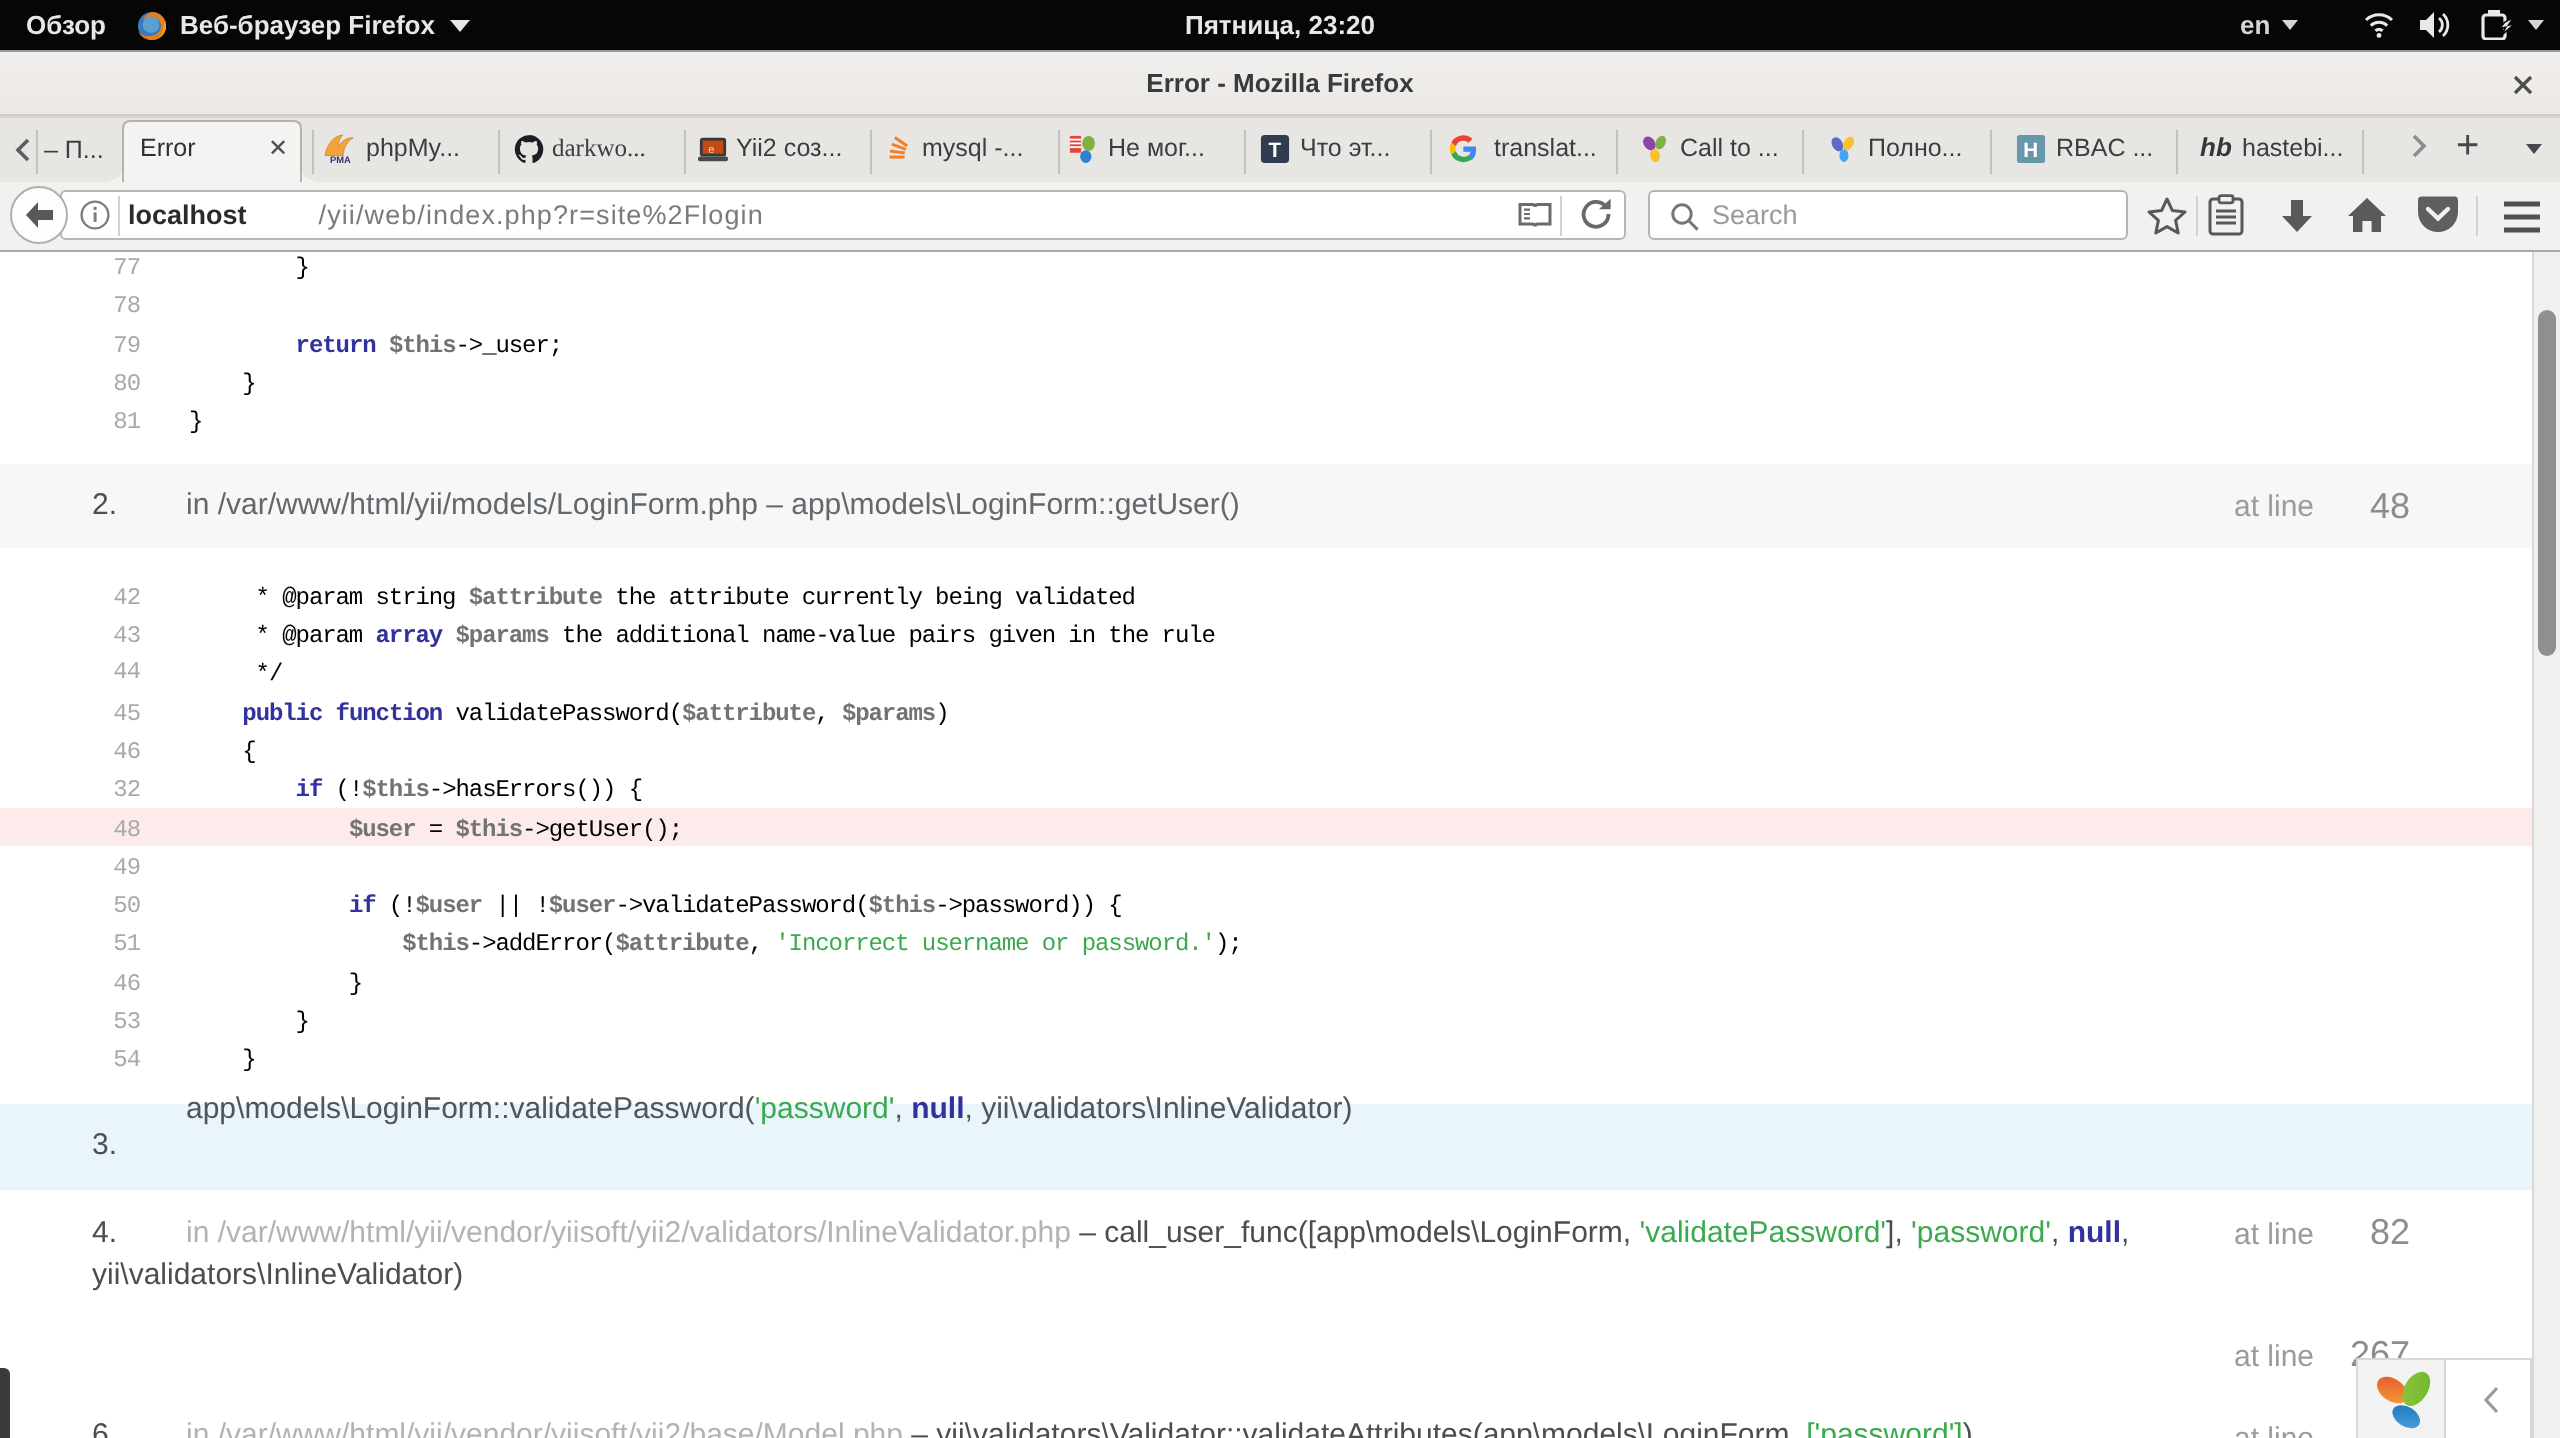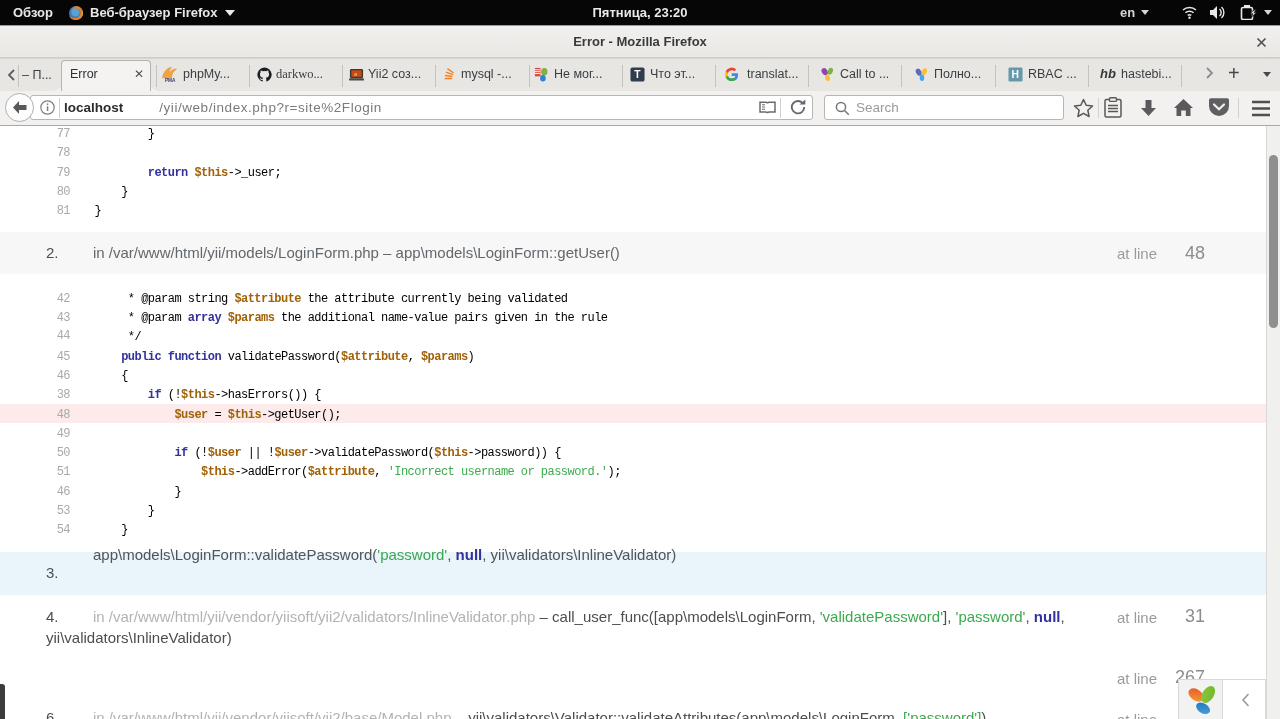--- a/index.html
+++ b/index.html
@@ -24,21 +24,21 @@
 #activetab .shape { position:absolute; left:6px; right:6px; top:1.5px; bottom:0; background:#f4f3f1; border:1px solid #b4b2af; border-bottom:none; border-radius:4px 4px 0 0; }
 #activetab .flare-l { position:absolute; left:0; bottom:0; width:7px; height:7px; background:radial-gradient(circle at 0 0, transparent 6px, #f4f3f1 6.5px); }
 #activetab .flare-r { position:absolute; right:0; bottom:0; width:7px; height:7px; background:radial-gradient(circle at 7px 0, transparent 6px, #f4f3f1 6.5px); }
 
 #navbar { position:absolute; left:0; top:91px; width:1280px; height:35px; background:#f2f1ef; border-bottom:1px solid #aaa8a5; }
 .field { position:absolute; top:4px; height:25px; background:#fff; border:1px solid #b8b6b3; border-radius:3px; }
 
 
 #content { position:absolute; left:0; top:126px; width:1266px; height:593px; background:#fff; overflow:hidden; }
 .kw { color:#32329f; font-weight:bold; }
-.vr { color:#a16207; font-weight:bold; }
+.vr { color:#737373; font-weight:bold; }
 .st { color:#3baa4f; }
 .lnum { position:absolute; width:30px; text-align:right; color:#a9a9a9; font-family:"Liberation Mono", monospace; font-size:12px; letter-spacing:-0.54px; line-height:12px; }
 .codeline { position:absolute; left:94.5px; white-space:pre; font-family:"Liberation Mono", monospace; font-size:12px; letter-spacing:-0.54px; line-height:12px; }
 .band { position:absolute; left:0; width:1266px; }
 .rowtxt { font-size:15px; }
 .itemnum { position:absolute; left:46px; color:#4b5054; font-size:15px; }
 .atline { position:absolute; color:#9b9b9b; font-size:15px; }
 .atnum { position:absolute; color:#8d8d8d; font-size:18px; text-align:right; }
 .gray { color:#b3b3b3; }
 
@@ -296,21 +296,21 @@
       <div class="lnum" style="left:40px;top:166.7px;">42</div>
       <div class="codeline" style="top:166.7px;">     * @param string <span class="vr">$attribute</span> the attribute currently being validated</div>
       <div class="lnum" style="left:40px;top:186px;">43</div>
       <div class="codeline" style="top:186px;">     * @param <span class="kw">array</span> <span class="vr">$params</span> the additional name-value pairs given in the rule</div>
       <div class="lnum" style="left:40px;top:204px;">44</div>
       <div class="codeline" style="top:205.29999999999998px;">     */</div>
       <div class="lnum" style="left:40px;top:224.6px;">45</div>
       <div class="codeline" style="top:224.6px;">    <span class="kw">public</span> <span class="kw">function</span> validatePassword(<span class="vr">$attribute</span>, <span class="vr">$params</span>)</div>
       <div class="lnum" style="left:40px;top:243.89999999999998px;">46</div>
       <div class="codeline" style="top:243.89999999999998px;">    {</div>
-      <div class="lnum" style="left:40px;top:263.2px;">38</div>
+      <div class="lnum" style="left:40px;top:263.2px;">32</div>
       <div class="codeline" style="top:263.2px;">        <span class="kw">if</span> (!<span class="vr">$this</span>-&gt;hasErrors()) {</div>
       <div class="lnum" style="left:40px;top:282.5px;">48</div>
       <div class="codeline" style="top:282.5px;">            <span class="vr">$user</span> = <span class="vr">$this</span>-&gt;getUser();</div>
       <div class="lnum" style="left:40px;top:301.79999999999995px;">49</div>
       <div class="codeline" style="top:301.79999999999995px;"></div>
       <div class="lnum" style="left:40px;top:321.1px;">50</div>
       <div class="codeline" style="top:321.1px;">            <span class="kw">if</span> (!<span class="vr">$user</span> || !<span class="vr">$user</span>-&gt;validatePassword(<span class="vr">$this</span>-&gt;password)) {</div>
       <div class="lnum" style="left:40px;top:340.4px;">51</div>
       <div class="codeline" style="top:340.4px;">                <span class="vr">$this</span>-&gt;addError(<span class="vr">$attribute</span>, <span class="st">'Incorrect username or password.'</span>);</div>
       <div class="lnum" style="left:40px;top:359.7px;">46</div>
@@ -320,21 +320,21 @@
       <div class="lnum" style="left:40px;top:398.3px;">54</div>
       <div class="codeline" style="top:398.3px;">    }</div>
     </div>
 
   <div class="band" style="top:426.2px;height:43px;background:#e9f4fb;"></div>
   <div class="itemnum" style="top:438.2px;">3.</div>
   <div class="abs rowtxt" style="left:93px;top:420px;color:#50555a;">app\models\LoginForm::validatePassword(<span class="st">'password'</span>, <span class="kw" style="font-weight:bold;">null</span>, yii\validators\InlineValidator)</div>
 
   <div class="abs rowtxt" style="left:46px;top:480px;width:1020px;line-height:21px;color:#4a4e51;"><span style="display:inline-block;width:47px;">4.</span><span class="gray">in /var/www/html/yii/vendor/yiisoft/yii2/validators/InlineValidator.php</span> – call_user_func([app\models\LoginForm, <span class="st">'validatePassword'</span>], <span class="st">'password'</span>, <span class="kw">null</span>, yii\validators\InlineValidator)</div>
   <div class="atline" style="left:1117px;top:483px;">at line</div>
-  <div class="atnum" style="left:1155px;top:479.5px;width:50px;">31</div>
+  <div class="atnum" style="left:1155px;top:479.5px;width:50px;">82</div>
 
   <div class="atline" style="left:1117px;top:544px;">at line</div>
   <div class="atnum" style="left:1155px;top:540.5px;width:50px;">267</div>
 
   <div class="abs rowtxt" style="left:46px;top:581px;width:1020px;line-height:21px;color:#4a4e51;"><span style="display:inline-block;width:47px;">6.</span><span class="gray">in /var/www/html/yii/vendor/yiisoft/yii2/base/Model.php</span> – yii\validators\Validator::validateAttributes(app\models\LoginForm, <span class="st">['password']</span>)</div>
   <div class="atline" style="left:1117px;top:585px;">at line</div>
 </div>
 
 <div id="scrollbar">
     <div id="thumb"></div>

